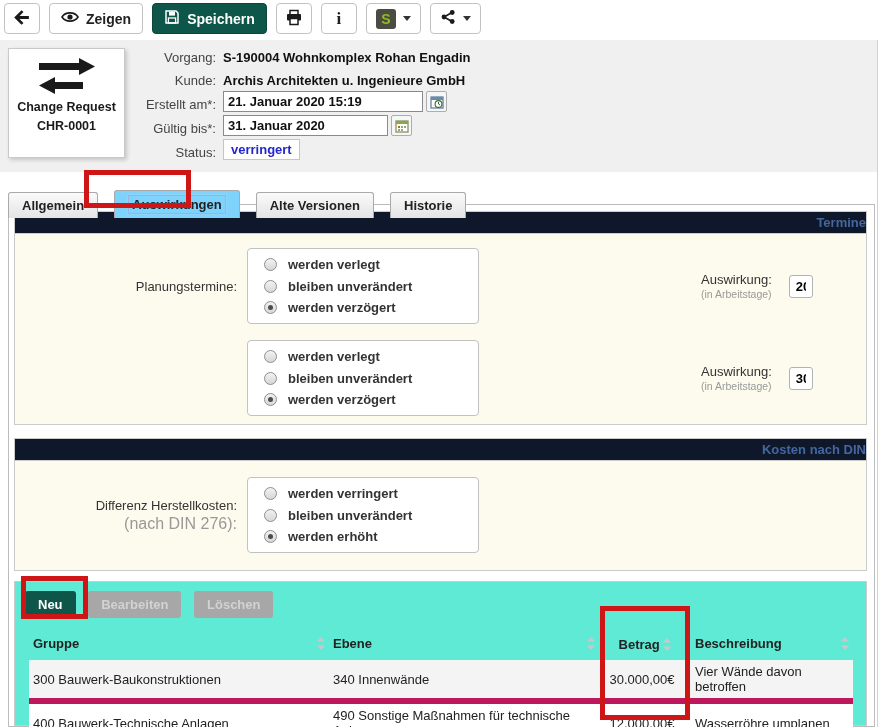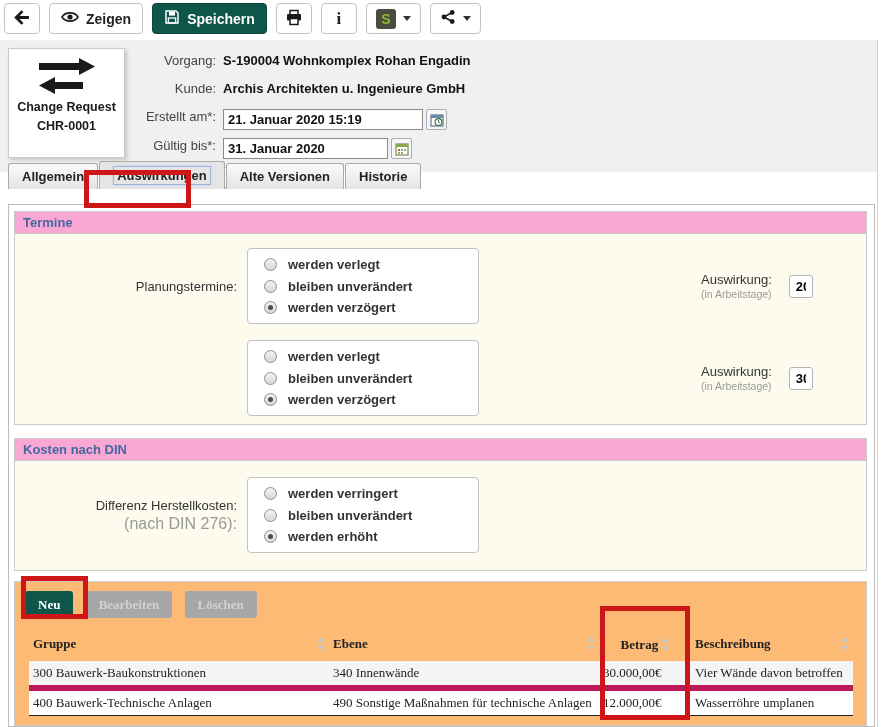--- a/index.html
+++ b/index.html
@@ -12,70 +12,70 @@
   .tbtn.icon-only { width:36px; padding:0; justify-content:center; }
   .tbtn.primary { background:#0e5649; border-color:#0a463b; color:#fff; }
   .caret { width:0; height:0; border-left:4px solid transparent; border-right:4px solid transparent; border-top:5px solid #333; display:inline-block; }
   .s-badge { width:20px; height:20px; background:#4b4b42; border-radius:3px; color:#8fbc23; font-weight:bold; font-size:14px; display:inline-flex; align-items:center; justify-content:center; }
 
   
   .hdr { position:absolute; top:40px; left:0; width:877px; height:132px; background:#f0f0f0; }
   .cr-card { position:absolute; left:8px; top:8px; width:117px; height:110px; background:#fff; border:1px solid #c9c9c9; box-shadow:2px 2px 4px rgba(0,0,0,.18); text-align:center; padding-top:8px; }
   .cr-card .t { font-weight:bold; font-size:12.5px; line-height:19px; color:#1a1a1a; }
   .fields { position:absolute; left:128px; top:5px; }
-  .frow { display:flex; align-items:flex-start; margin-bottom:3px; min-height:20px;margin-top:8px; }
+  .frow { display:flex; align-items:flex-end; margin-bottom:3px; min-height:20px; }
   .flabel { width:95px; text-align:right; color:#444; padding-right:7px; flex:none; }
   .fval { font-weight:bold; color:#111; }
   .finput { height:21px; border:1px solid #8a8a8a; background:#fff; font-family:inherit; font-weight:bold; font-size:13px; color:#111; padding:0 4px; }
   .w-date1 { width:200px; } .w-date2 { width:165px; }
   .icbtn { width:21px; height:21px; margin-left:3px; border:1px solid #adadad; border-radius:2px; background:#f6f6f6; display:inline-flex; align-items:center; justify-content:center; cursor:pointer; }
   .status-badge { border:1px solid #c6c6c6; background:#fff; color:#2525cd; padding:2px 7px; font-size:13px; font-weight:bold; cursor:pointer; display:inline-block; }
 
   
-  .tabs { position:absolute; left:8px; top:161px; display:flex; gap:1px; align-items:flex-end; z-index:3; height:28px; }
+  .tabs { position:absolute; left:8px; top:190px; display:flex; gap:16px; align-items:flex-end; z-index:3; height:28px; }
   .tab { height:26px; padding:0 13px; background:linear-gradient(#fafafa,#e4e4e4); border:1px solid #a9a9a9; border-bottom:none; border-radius:3px 3px 0 0; font-weight:bold; color:#222; display:flex; align-items:center; cursor:pointer; }
-  .tab.active { height:28px; background:#e5e5e5; z-index:4;margin-top:20px; }
+  .tab.active { height:28px; background:#7dd3fc; z-index:4;margin-top:20px; }
   .tab.active .tlabel { border:1px solid #9ab4e0; box-shadow:0 0 2px #bcd0ee; padding:1px 3px; }
 
   
   .content { position:absolute; left:8px; top:204px; width:867px; height:523px; border:1px solid #bcbcbc; background:#fff; padding:6px 6px 0 5px; }
   .sec { width:853px; }
-  .sec-h { height:23px; background:#f9a8d4; border:1px solid #cbcbcb; color:#44679f; font-weight:bold; line-height:21px; padding-left:8px; }
+  .sec-h { height:23px; background:#0f172a; border:1px solid #cbcbcb; color:#44679f; font-weight:bold; line-height:21px; padding-left:8px;text-align:right; }
   .sec-b { border:1px solid #cbcbcb; border-top:none; background:#fcfbee; }
   .sec-b.termine { padding:12px 0 6px; }
   .sec-b.kosten { padding:14px 0 15px; }
   .trow { position:relative; height:80px; }
   .trow + .trow { margin-top:12px; }
   .rlabel { position:absolute; left:0; top:50%; transform:translateY(-50%); width:222px; text-align:right; color:#333; }
   .rlabel .sub { font-size:16px; color:#999; margin-top:2px; }
   .radio-panel { position:absolute; left:232px; top:2px; width:232px; height:76px; background:#fff; border:1px solid #c2c2c2; border-radius:4px; padding:8px 0 8px 16px; display:flex; flex-direction:column; justify-content:space-between; }
   .ropt { display:flex; align-items:center; gap:11px; cursor:pointer; }
   .radio { width:13px; height:13px; border-radius:50%; border:1px solid #8e8e8e; background:linear-gradient(#f2f2f2,#d7d7d7); position:relative; flex:none; }
   .radio.checked::after { content:""; position:absolute; inset:3px; border-radius:50%; background:#4c4c4c; }
   .ropt b { color:#333; font-size:13px; }
   .ausw { position:absolute; left:686px; top:50%; transform:translateY(-50%); display:flex; align-items:center; gap:17px; }
   .ausw .al { color:#333; }
   .ausw .ah { font-size:10.5px; color:#999; margin-top:1px; }
   .ausw input { width:24px; height:23px; border:1px solid #b3b3b3; border-radius:3px; font-family:inherit; font-weight:bold; font-size:13px; padding:0 6px; }
 
   
-  .panel { width:853px; margin-top:10px; border:1px solid #cbcbcb; background:#fdba74; padding:9px 12px 0 10px; height:145px; position:relative;font-family:Liberation Serif, serif; }
+  .panel { width:853px; margin-top:10px; border:1px solid #cbcbcb; background:#5eead4; padding:9px 12px 0 10px; height:145px; position:relative; }
   .btn { height:27px; border:none; border-radius:3px; font-family:inherit; font-weight:bold; font-size:13px; padding:0 13px; cursor:pointer; }
   .btn.neu { background:#0e5649; color:#fff; margin-right:9px; }
   .btn.dis { background:#a7a7a7; color:#d2d2d2; margin-right:9px; cursor:default; }
   .search { position:absolute; right:12px; top:10px; display:flex; align-items:center; gap:7px; }
   .search b { color:#222; }
   .search input { width:160px; height:21px; border:1px solid #999; font-family:inherit; font-size:13px; padding:0 4px; }
   table.grid { border-collapse:collapse; table-layout:fixed; width:824px; margin:13px 0 0 4px; font-size:13px; }
   table.grid th { text-align:left; font-weight:bold; color:#222; padding:5px 4px 7px; }
   table.grid th.betrag { text-align:center; }
   table.grid td { padding:4px; color:#222; }
   table.grid tr.r0 { background:#f4f4f4; }
   table.grid tr.r1 { background:#fff; }
-  table.grid td.betrag { text-align:left; padding-right:10px; }
+  table.grid td.betrag { text-align:center; padding-right:10px; }
   table.grid tr.data td { border-bottom:6px solid #be185d; }
   table.grid tr.data:last-of-type td { border-bottom:1px solid #222; }
   .sort { float:right; margin-top:1px; }
 
   
   .redbox { position:absolute; border:5px solid #cf1616; z-index:10; pointer-events:none; }
   .red-tab { left:84px; top:170px; width:107px; height:38px; }
   .red-neu { left:21px; top:576px; width:67px; height:43px; }
   .red-betrag { left:600px; top:606px; width:90px; height:114px; }
 

